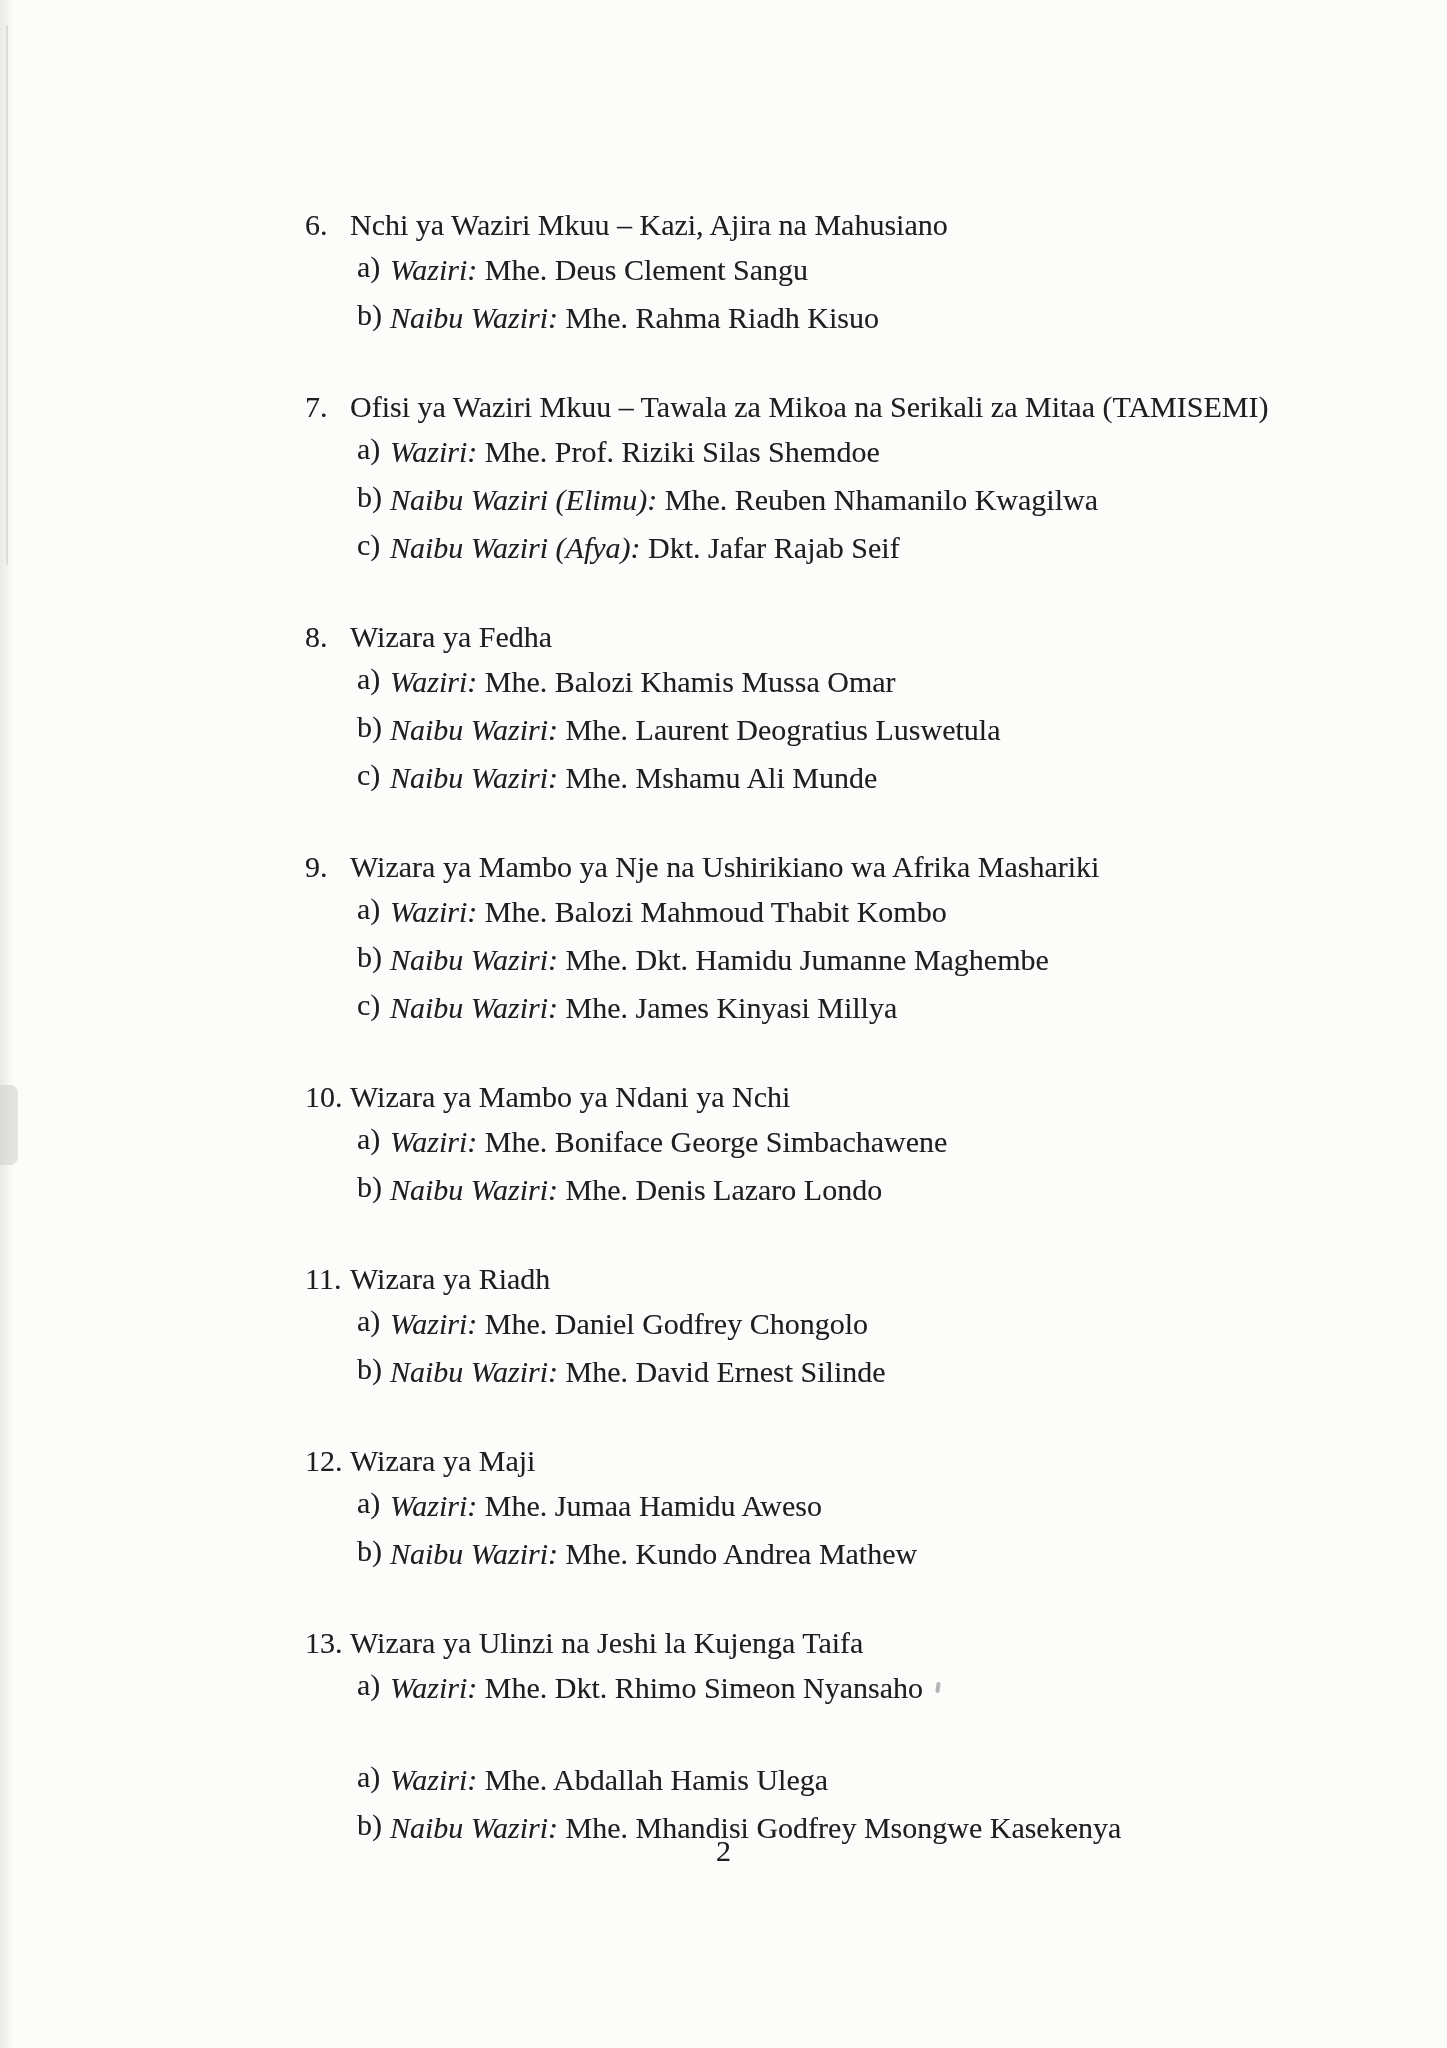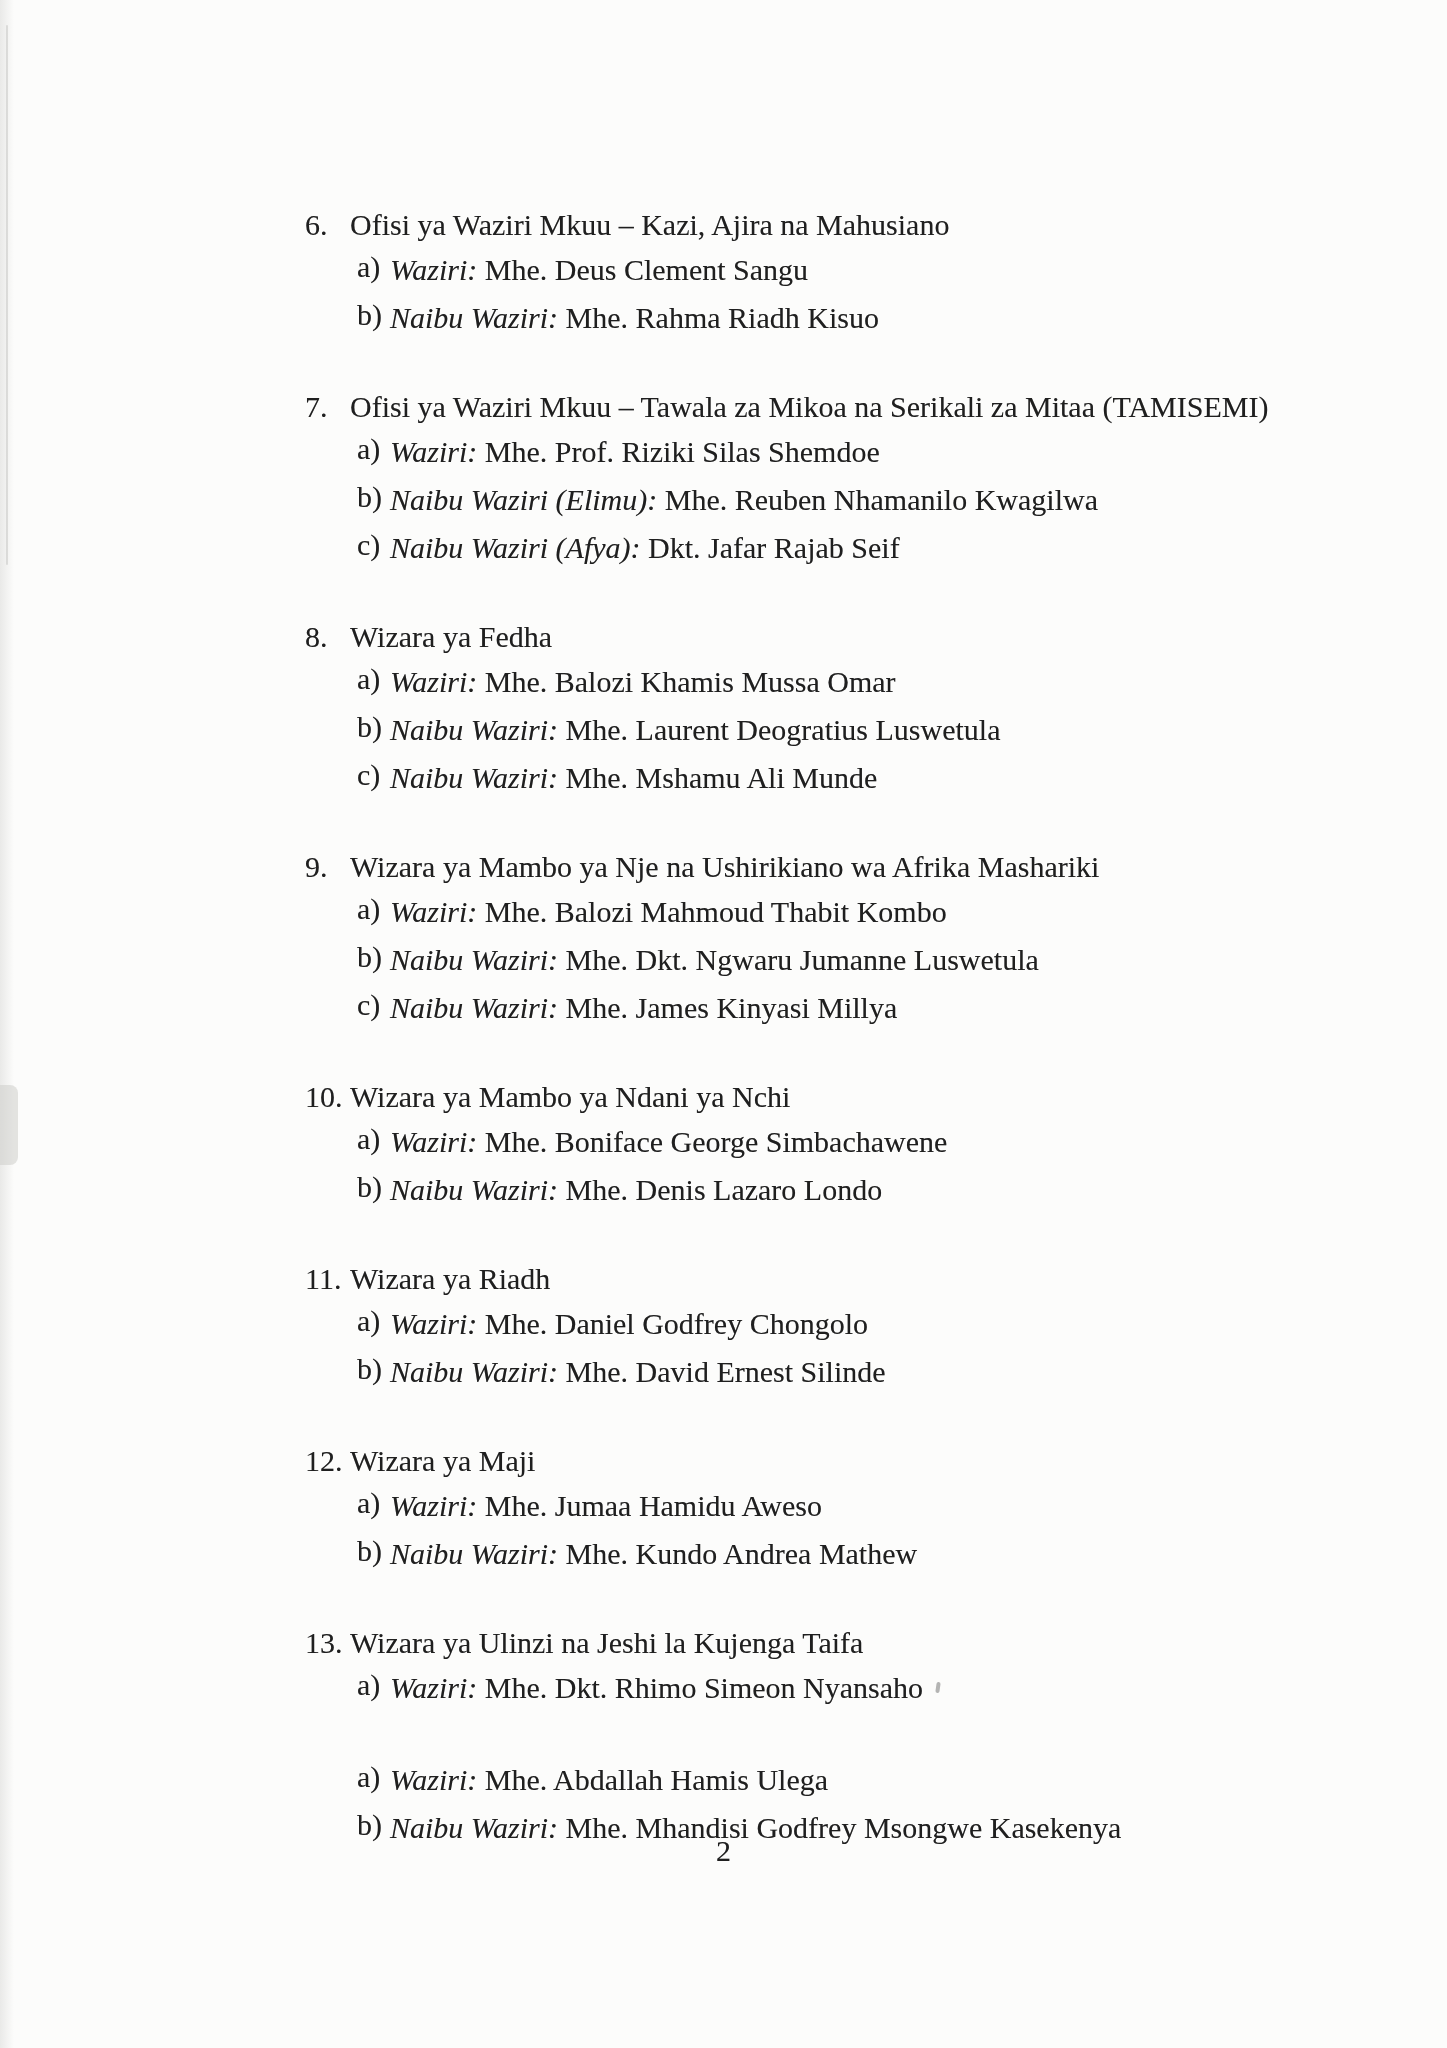--- a/index.html
+++ b/index.html
@@ -68,21 +68,21 @@
   <div class="edge-shadow"></div>
   <div class="edge-line"></div>
   <div class="edge-smudge"></div>
   <div class="speck"></div>
 
   <div class="content">
 
     <section class="item">
       <div class="heading">
         <span class="num">6.</span>
-        <div class="title">Ofisi ya Waziri Mkuu – Kazi, Ajira na Mahusiano</div>
+        <div class="title">Nchi ya Waziri Mkuu – Kazi, Ajira na Mahusiano</div>
       </div>
       <div class="entry">
         <span class="letter">a)</span>
         <div class="etext"><em class="role">Waziri:</em> <span class="person">Mhe. Deus Clement Sangu</span></div>
       </div>
       <div class="entry">
         <span class="letter">b)</span>
         <div class="etext"><em class="role">Naibu Waziri:</em> <span class="person">Mhe. Rahma Riadh Kisuo</span></div>
       </div>
     </section>
@@ -129,21 +129,21 @@
       <div class="heading">
         <span class="num">9.</span>
         <div class="title">Wizara ya Mambo ya Nje na Ushirikiano wa Afrika Mashariki</div>
       </div>
       <div class="entry">
         <span class="letter">a)</span>
         <div class="etext"><em class="role">Waziri:</em> <span class="person">Mhe. Balozi Mahmoud Thabit Kombo</span></div>
       </div>
       <div class="entry">
         <span class="letter">b)</span>
-        <div class="etext"><em class="role">Naibu Waziri:</em> <span class="person">Mhe. Dkt. Ngwaru Jumanne Luswetula</span></div>
+        <div class="etext"><em class="role">Naibu Waziri:</em> <span class="person">Mhe. Dkt. Hamidu Jumanne Maghembe</span></div>
       </div>
       <div class="entry">
         <span class="letter">c)</span>
         <div class="etext"><em class="role">Naibu Waziri:</em> <span class="person">Mhe. James Kinyasi Millya</span></div>
       </div>
     </section>
 
     <section class="item">
       <div class="heading">
         <span class="num">10.</span>

